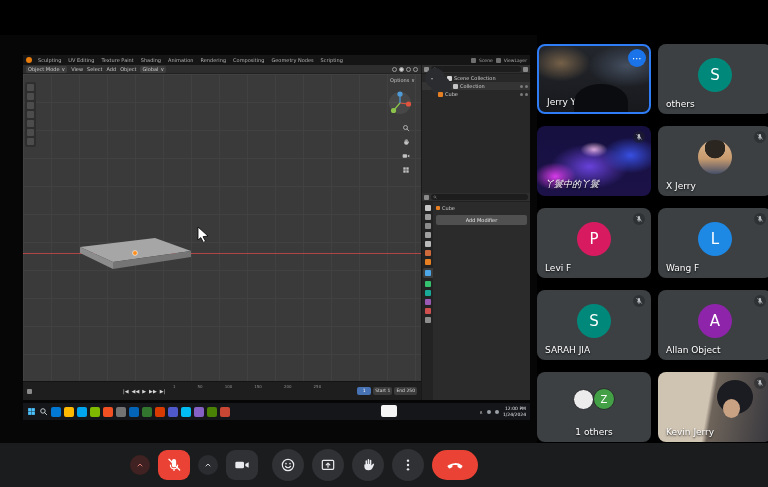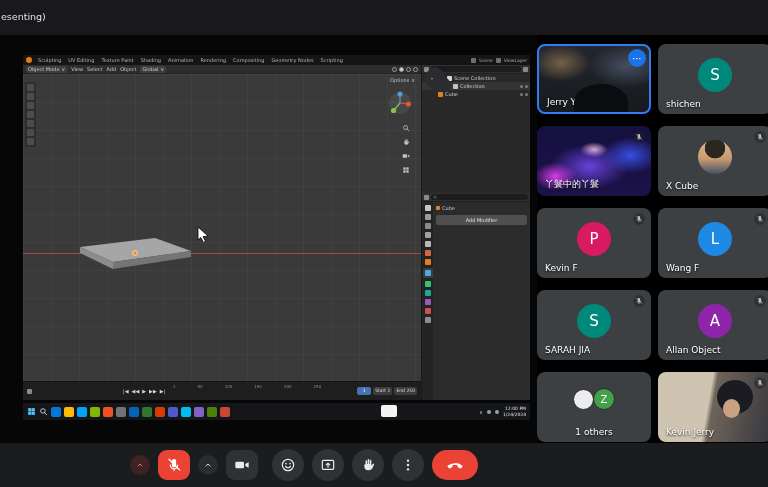--- a/index.html
+++ b/index.html
@@ -109,21 +109,21 @@
   .v-jerry{background:
      radial-gradient(42px 26px at 20% 26%,rgba(138,112,80,.8) 0%,rgba(138,112,80,0) 70%),
      radial-gradient(54px 30px at 80% 30%,rgba(84,98,120,.7) 0%,rgba(84,98,120,0) 72%),
      linear-gradient(180deg,#23262c 0%,#17191d 100%);}
   .v-jerry::after{content:"";position:absolute;left:32%;bottom:-8px;width:54px;height:36px;border-radius:50% 50% 0 0;background:#0b0c0f;}
   .v-yy{background:
      radial-gradient(30px 20px at 16% 72%,rgba(236,64,251,.9) 0%,rgba(236,64,251,0) 70%),
      radial-gradient(38px 24px at 82% 42%,rgba(61,90,254,.85) 0%,rgba(61,90,254,0) 75%),
      radial-gradient(52px 30px at 46% 58%,rgba(124,77,255,.8) 0%,rgba(124,77,255,0) 75%),
      radial-gradient(16px 9px at 50% 34%,rgba(248,196,220,.95) 0%,rgba(248,196,220,0) 85%),
-     linear-gradient(180deg,#151040 0%,#1c1248 100%);}
+     linear-gradient(180deg,#151040 0%,#1c1248 100%); font-style: italic;}
   .v-kevin{background:linear-gradient(100deg,#cfc3b2 0%,#cfc3b2 44%,#6e645a 48%,#36363d 100%);}
   .v-kevin::before{content:"";position:absolute;left:52%;top:12%;width:36px;height:34px;border-radius:50%;background:#1b1c21;}
   .v-kevin::after{content:"";position:absolute;left:57%;top:38%;width:17px;height:19px;border-radius:50%;background:#c9a183;}
   .photo{background:radial-gradient(circle at 50% 24%,#2c2620 0% 32%,rgba(44,38,32,0) 34%),
          linear-gradient(180deg,#dcb68e 0%,#c89b6e 55%,#46506a 100%);}
   .cluster{position:absolute;left:50%;top:16px;transform:translateX(-50%);width:42px;height:24px;}
   .cluster .c1{position:absolute;left:0;top:1px;width:21px;height:21px;border-radius:50%;background:#ececec;border:1px solid #2a2b2e;}
   .cluster .c2{position:absolute;right:0;top:0;width:22px;height:22px;border-radius:50%;border:1px solid #2a2b2e;
                display:flex;align-items:center;justify-content:center;font-size:10px;color:#fff;}
 
@@ -212,23 +212,20 @@
         <rect x="4" y="4" width="7" height="7" fill="currentColor"></rect>
         <rect x="13" y="4" width="7" height="7" fill="currentColor"></rect>
         <rect x="4" y="13" width="7" height="7" fill="currentColor"></rect>
         <rect x="13" y="13" width="7" height="7" fill="currentColor"></rect>
       </symbol>
 </defs>
 </svg>
 
 <div class="screen">
 
-  <div class="topbar">
-    <span class="ttl">esenting)</span>
-  </div>
 
   <div class="stage">
     <div class="blender">
 
       <div class="bl-topbar">
         <span class="bl-logo"></span>
         <div class="bl-tabs">
           <span>Sculpting</span>
           <span>UV Editing</span>
           <span>Texture Paint</span>
@@ -460,46 +457,46 @@
       <div class="tile-menu">
           <span>⋯</span>
         </div>
       <span class="pname">Jerry Yang</span>
     </div>
 
     <div class="tile">
       <div class="avatar" style="background: rgb(0, 137, 123);">
           <span>S</span>
         </div>
-      <span class="pname">shichen</span>
+      <span class="pname">others</span>
     </div>
 
     <div class="tile v-yy">
       <svg class="mute">
           <use href="#i-mic-off"></use>
         </svg>
       <span class="pname">丫鬟中的丫鬟</span>
     </div>
 
     <div class="tile">
       <div class="avatar photo"></div>
       <svg class="mute">
           <use href="#i-mic-off"></use>
         </svg>
-      <span class="pname">X Cube</span>
+      <span class="pname">X Jerry</span>
     </div>
 
     <div class="tile">
       <div class="avatar" style="background: rgb(216, 27, 96);">
           <span>P</span>
         </div>
       <svg class="mute">
           <use href="#i-mic-off"></use>
         </svg>
-      <span class="pname">Kevin F</span>
+      <span class="pname">Levi F</span>
     </div>
 
     <div class="tile">
       <div class="avatar" style="background: rgb(30, 136, 229);">
           <span>L</span>
         </div>
       <svg class="mute">
           <use href="#i-mic-off"></use>
         </svg>
       <span class="pname">Wang F</span>

